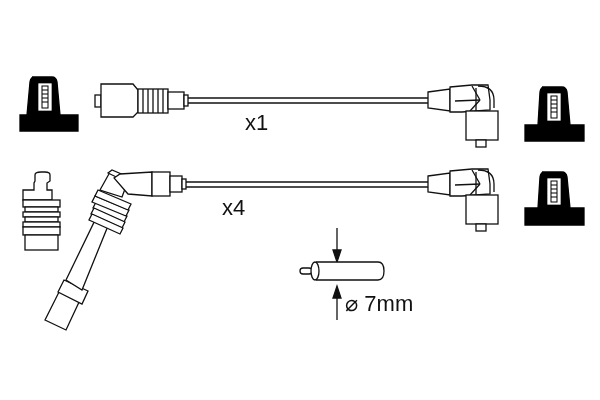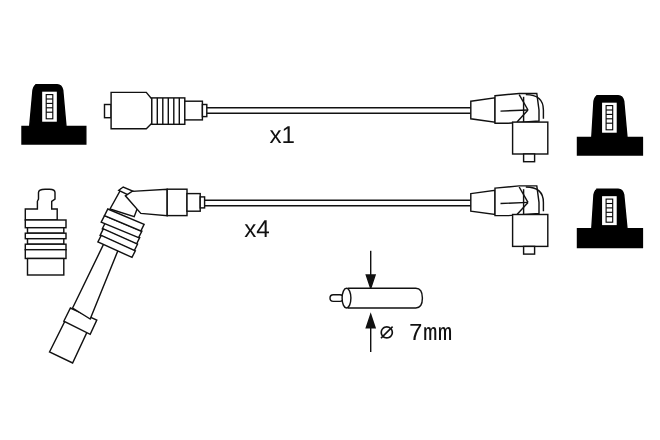--- a/index.html
+++ b/index.html
@@ -131,13 +131,13 @@
     <line x1="337" y1="292" x2="337" y2="320"></line>
     <path d="M333,298 L341,298 L337,286 Z" fill="#111"></path>
     <rect x="300" y="268" width="12" height="6" rx="3" fill="#fff"></rect>
     <path d="M316,262 L378,262 Q384,262 384,271 Q384,280 378,280 L316,280" fill="#fff"></path>
     <ellipse cx="315" cy="271" rx="4" ry="9" fill="#fff"></ellipse>
   </g>
 </svg>
 
 <div class="lbl" style="left:212px; top:112px;margin-left:33px;">x1</div>
 <div class="lbl" style="left:222px; top:197px;">x4</div>
-<div class="lbl" style="left:345px; top:293px;font-family:Liberation Mono, monospace;">⌀ 7mm</div>
+<div class="lbl" style="left:345px; top:293px;">⌀ 7mm</div>
 
 </body></html>

